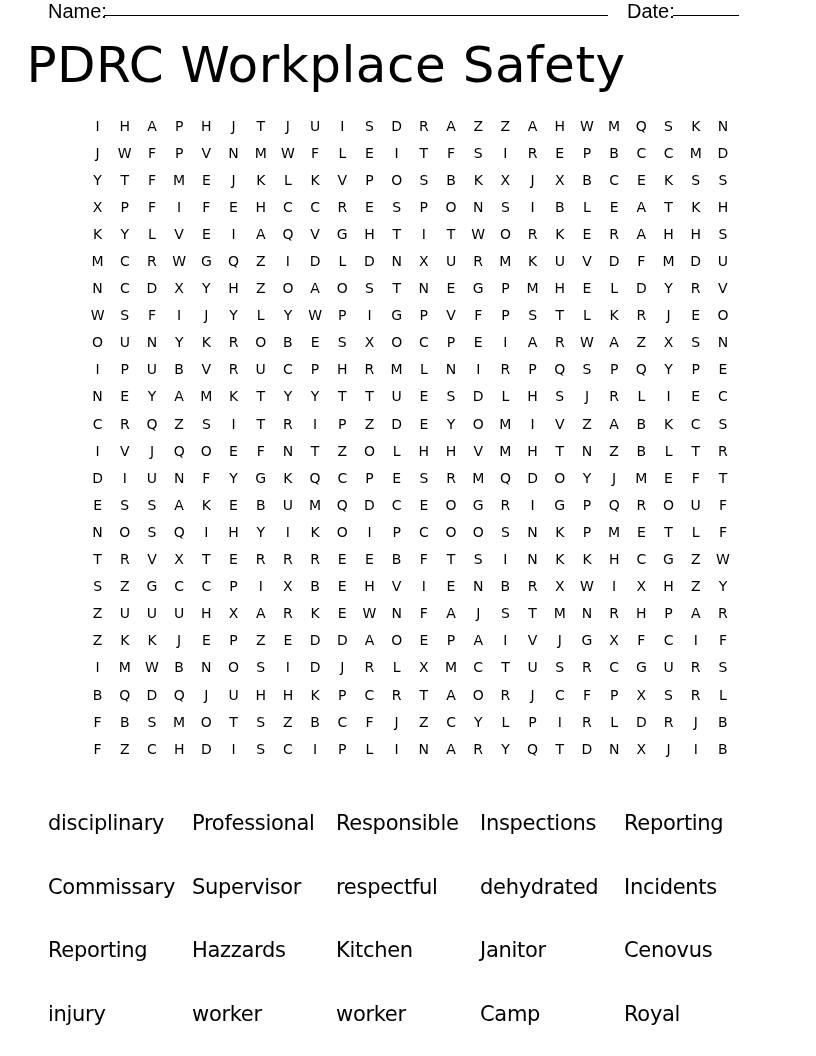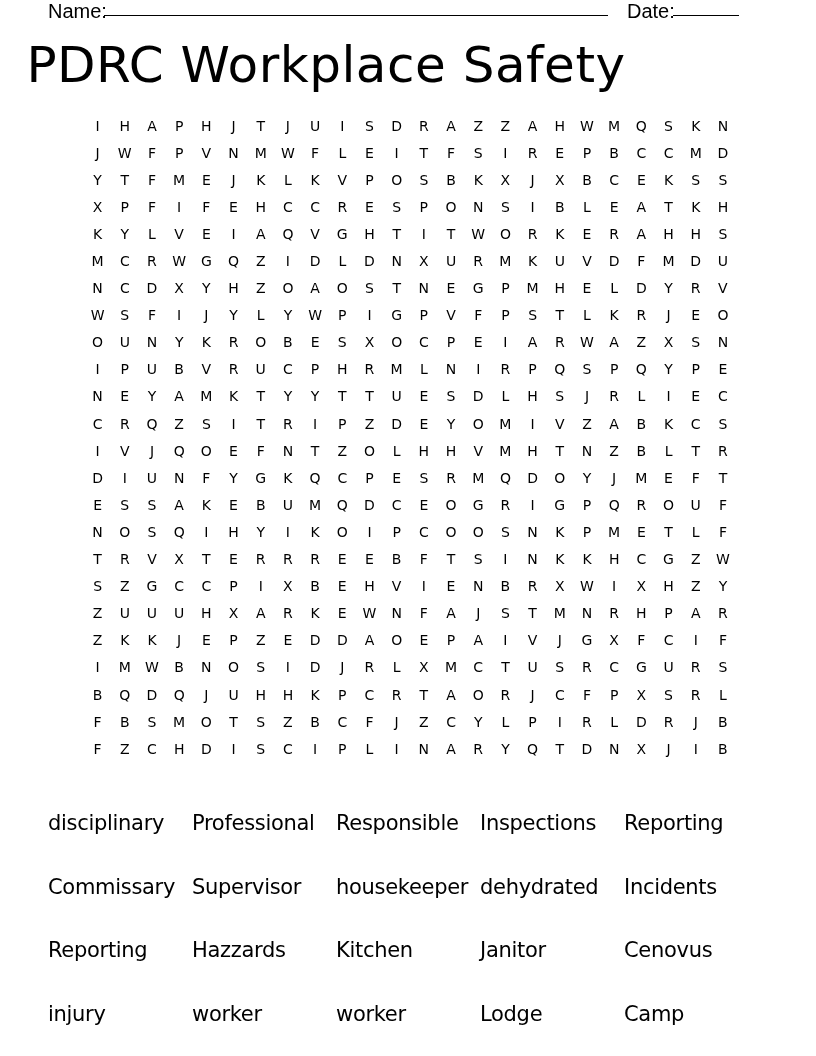--- a/index.html
+++ b/index.html
@@ -656,28 +656,27 @@
   </div>
 
 <div class="words" id="words">
     <span class="word">disciplinary</span>
     <span class="word">Professional</span>
     <span class="word">Responsible</span>
     <span class="word">Inspections</span>
     <span class="word">Reporting</span>
     <span class="word">Commissary</span>
     <span class="word">Supervisor</span>
-    <span class="word">housekeeper</span>
+    <span class="word">respectful</span>
     <span class="word">dehydrated</span>
     <span class="word">Incidents</span>
     <span class="word">Reporting</span>
     <span class="word">Hazzards</span>
     <span class="word">Kitchen</span>
     <span class="word">Janitor</span>
     <span class="word">Cenovus</span>
     <span class="word">injury</span>
     <span class="word">worker</span>
     <span class="word">worker</span>
-    <span class="word">Lodge</span>
     <span class="word">Camp</span>
     <span class="word">Royal</span>
     <span class="word">Chef</span>
   </div>
 
 </body></html>

